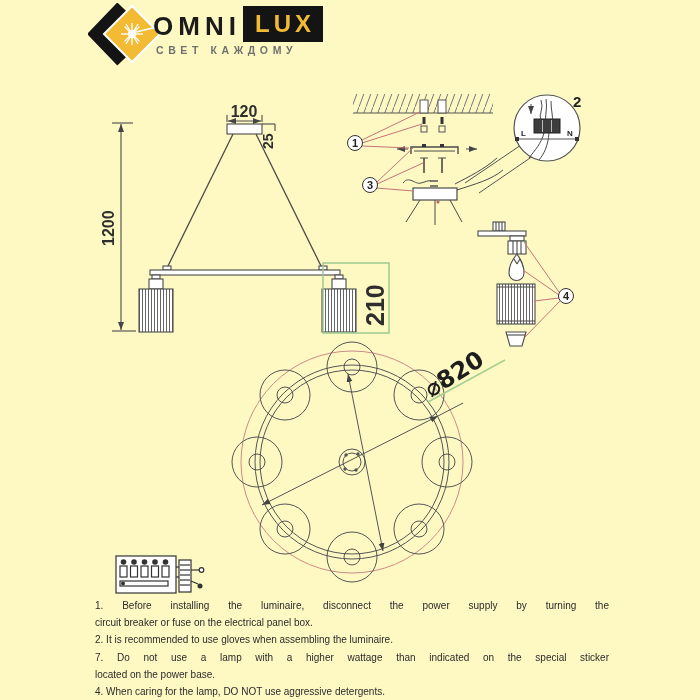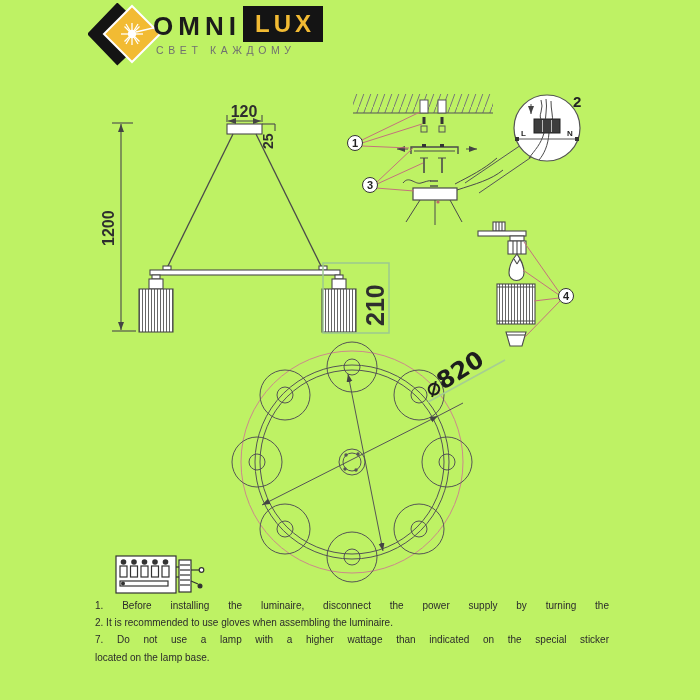--- a/index.html
+++ b/index.html
@@ -1,24 +1,24 @@
 <!DOCTYPE html>
 <html><head>
 <meta charset="utf-8">
 <style>
   html,body{margin:0;padding:0;background:#ffffff;}
-  #canvas{position:relative;width:700px;height:700px;background:#bef264;overflow:hidden;
+  #canvas{position:relative;width:700px;height:700px;background:#fef9c3;overflow:hidden;
           font-family:"Liberation Sans",sans-serif;color:#2e2e2e;}
   .abs{position:absolute;}
   
   #brand-omni{left:153px;top:11px;font-size:26px;font-weight:700;letter-spacing:5px;color:#1b1b1b;}
   #lux-box{left:243px;top:6px;width:80px;height:36px;background:#141414;display:flex;
            align-items:center;justify-content:center;}
   #lux-box span{color:#F2BB33;font-size:24px;font-weight:700;letter-spacing:4px;padding-left:4px;}
-  #tagline{left:156px;top:44px;font-size:10.5px;font-weight:400;letter-spacing:4.6px;color:#707070;}
+  #tagline{left:156px;top:44px;font-size:10.5px;font-weight:700;letter-spacing:4.6px;color:#707070;}
   #model{left:336px;top:9px;font-size:29px;font-weight:700;color:#111;letter-spacing:0.5px;}
   
   svg text{font-family:"Liberation Sans",sans-serif;}
   text.dim{font-size:16px;font-weight:600;fill:#2e2e2e;}
   text.callout{font-size:11px;font-weight:700;fill:#222;}
   
   #instructions{left:95px;top:597px;width:514px;font-size:10px;line-height:17.2px;color:#2b2b2b;}
   .iline{white-space:nowrap;}
   .iline.just{white-space:normal;text-align:justify;text-align-last:justify;}
 </style>
@@ -292,18 +292,20 @@
         <line x1="64" y1="24" x2="67" y2="24"></line>
     <line x1="79" y1="17" x2="87" y2="17"></line>
     <circle cx="89.5" cy="17" r="2.3" fill="#ffffff"></circle>
     <line x1="79" y1="28" x2="86" y2="31"></line>
     <circle cx="88" cy="33" r="2.5" fill="#333" stroke="none"></circle>
   </g>
 </svg>
 
 <div class="abs" id="instructions">
   <div class="iline just">1. Before installing the luminaire, disconnect the power supply by turning the</div>
+  <div class="iline">circuit breaker or fuse on the electrical panel box.</div>
   <div class="iline">2. It is recommended to use gloves when assembling the luminaire.</div>
   <div class="iline just">7. Do not use a lamp with a higher wattage than indicated on the special sticker</div>
-  <div class="iline">located on the lamp base.</div>
+  <div class="iline">located on the power base.</div>
+  <div class="iline">4. When caring for the lamp, DO NOT use aggressive detergents.</div>
 </div>
 
 </div>
 
 </body></html>

